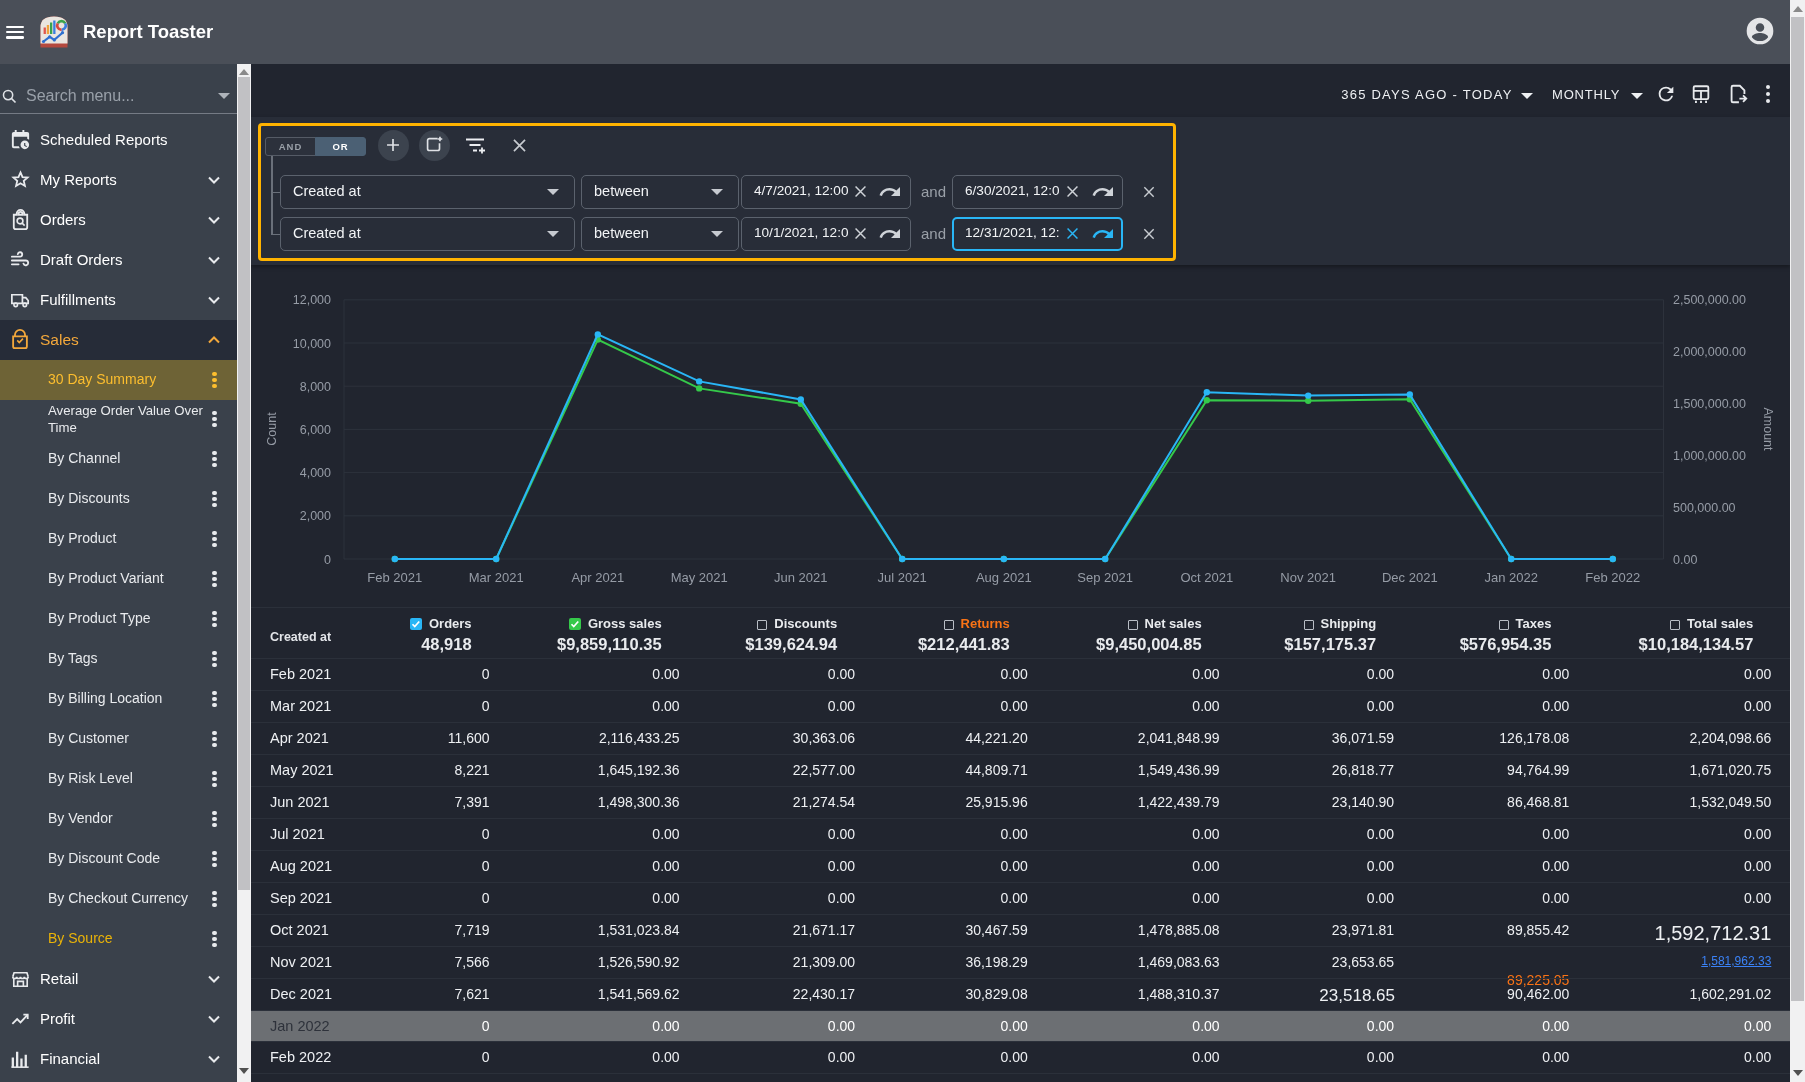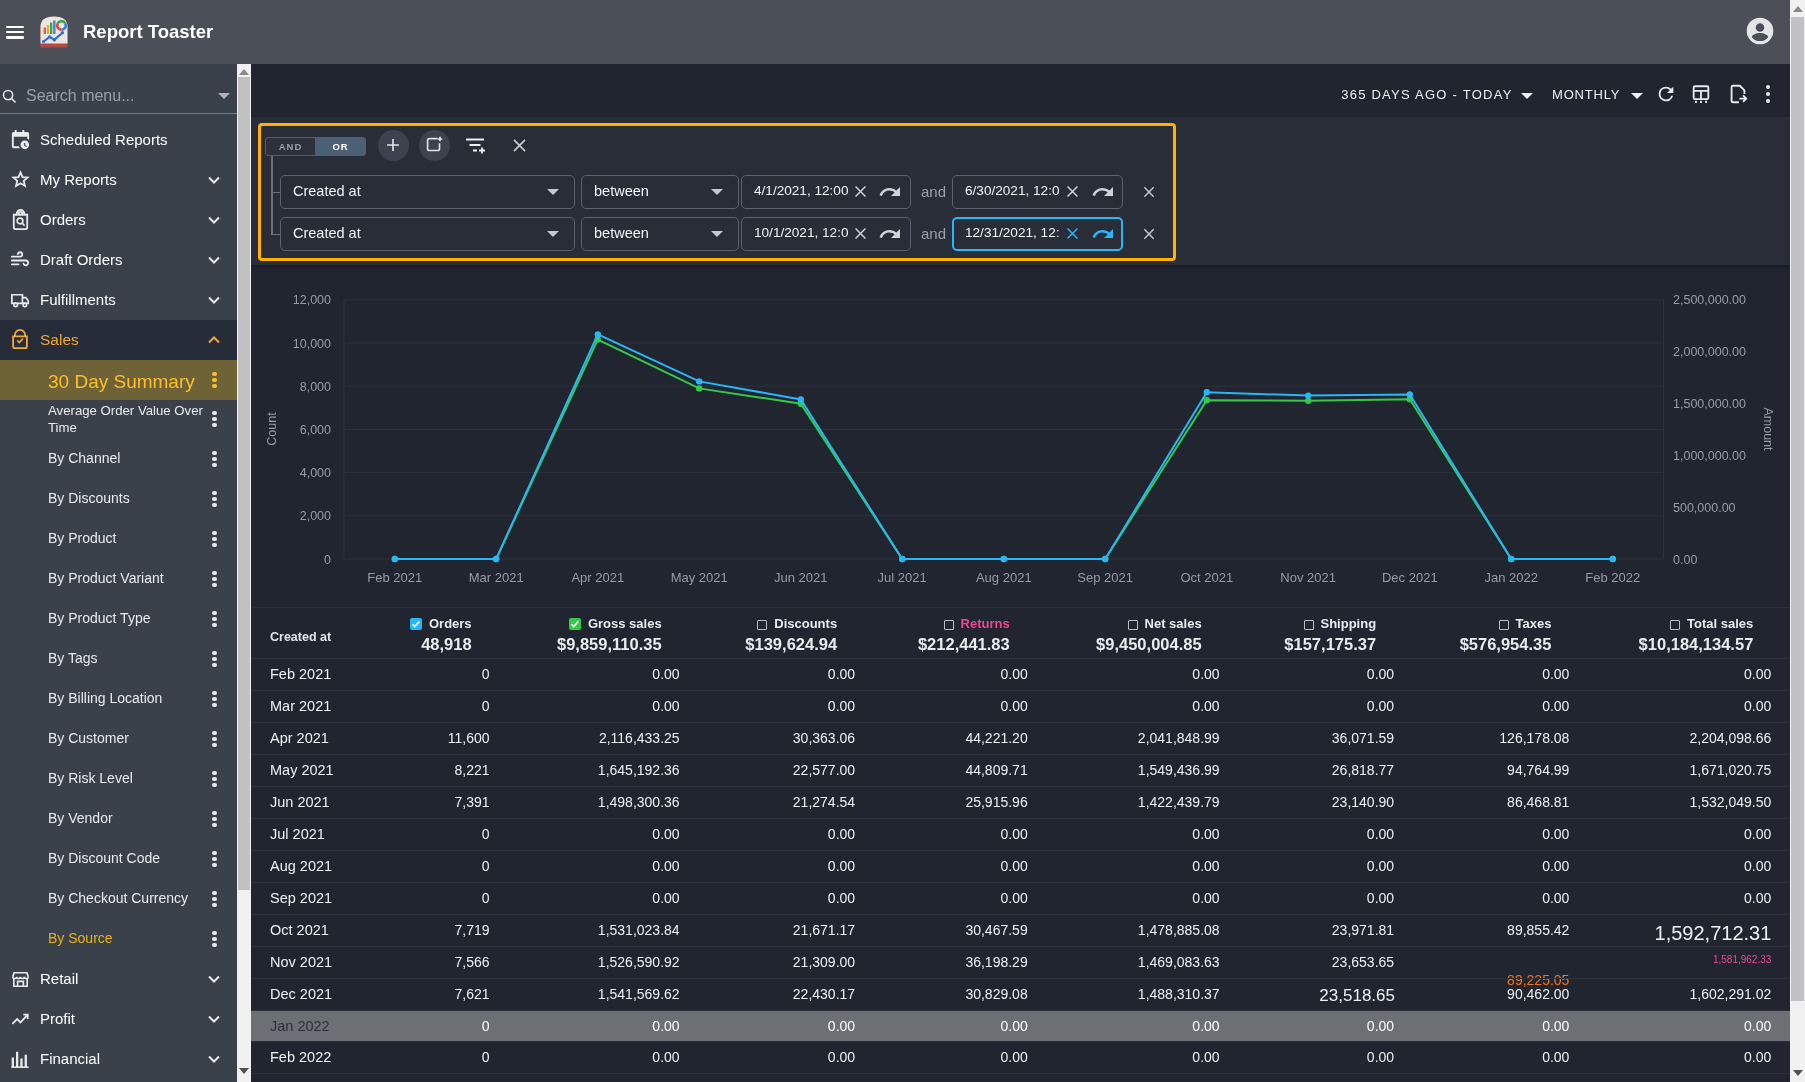--- a/index.html
+++ b/index.html
@@ -78,21 +78,21 @@
 <svg style="position:absolute;left:9px;top:265.0px" width="22" height="22" viewBox="0 0 24 24" fill="#e8eaed">
       <path d="M6.5 8V6.5a5.5 5.5 0 0 1 11 0V8" fill="none" stroke="#f3a83b" stroke-width="2"></path>
       <path d="M4.5 8h15v11a1.8 1.8 0 0 1-1.8 1.8H6.3A1.8 1.8 0 0 1 4.5 19V8z" fill="none" stroke="#f3a83b" stroke-width="2"></path>
       <path d="M9 12.5l2.2 2.2 4-4.2" fill="none" stroke="#f3a83b" stroke-width="1.8"></path>
     </svg>
 <div style="position:absolute;left:40px;top:267px;font-size:15.5px;color:#f3a83b;font-weight:500;">Sales</div>
 <svg style="position:absolute;left:202px;top:264px" width="24" height="24" viewBox="0 0 24 24">
       <path d="M7 14.5l5-5 5 5" fill="none" stroke="#f3a83b" stroke-width="2"></path>
     </svg>
 <div style="position:absolute;left:0;top:296px;width:237px;height:40px;background:#6e6336;"></div>
-<div style="position:absolute;left:48px;top:307px;font-size:19px;color:#fdbe2e;font-weight:500;">30 Day Summary</div>
+<div style="position:absolute;left:48px;top:307px;font-size:14px;color:#fdbe2e;font-weight:500;">30 Day Summary</div>
 <span style="position:absolute;left:212px;top:307.7px;width:4.6px;height:4.6px;border-radius:50%;background:#fdbe2e;"></span>
     <span style="position:absolute;left:212px;top:313.7px;width:4.6px;height:4.6px;border-radius:50%;background:#fdbe2e;"></span>
     <span style="position:absolute;left:212px;top:319.7px;width:4.6px;height:4.6px;border-radius:50%;background:#fdbe2e;"></span>
 <div style="position:absolute;left:48px;top:339px;width:172px;font-size:13.2px;line-height:16.5px;color:#e9ebee;">Average Order Value Over Time</div>
 <span style="position:absolute;left:212px;top:346.7px;width:4.6px;height:4.6px;border-radius:50%;background:#e8eaed;"></span>
     <span style="position:absolute;left:212px;top:352.7px;width:4.6px;height:4.6px;border-radius:50%;background:#e8eaed;"></span>
     <span style="position:absolute;left:212px;top:358.7px;width:4.6px;height:4.6px;border-radius:50%;background:#e8eaed;"></span>
 <div style="position:absolute;left:48px;top:386px;font-size:14px;color:#e9ebee;">By Channel</div>
 <span style="position:absolute;left:212px;top:386.7px;width:4.6px;height:4.6px;border-radius:50%;background:#e8eaed;"></span>
     <span style="position:absolute;left:212px;top:392.7px;width:4.6px;height:4.6px;border-radius:50%;background:#e8eaed;"></span>
@@ -260,21 +260,21 @@
 <div style="position:absolute;left:20px;top:92px;width:1.5px;height:77.5px;background:#6a707a;"></div>
 <div style="position:absolute;left:20px;top:127.5px;width:9px;height:1.5px;background:#6a707a;"></div>
 <div style="position:absolute;left:20px;top:169.5px;width:9px;height:1.5px;background:#6a707a;"></div>
 <div style="position:absolute;left:29px;top:110.5px;width:295px;height:34px;border:1px solid #5b626d;border-radius:5px;box-sizing:border-box;"></div>
     <div style="position:absolute;left:42px;top:119.0px;font-size:14.5px;color:#f2f4f6;white-space:nowrap;">Created at</div>
     <div style="position:absolute;left:296px;top:124.5px;width:0;height:0;border-left:6px solid transparent;border-right:6px solid transparent;border-top:6.5px solid #c6cad0;"></div>
 <div style="position:absolute;left:330px;top:110.5px;width:158px;height:34px;border:1px solid #5b626d;border-radius:5px;box-sizing:border-box;"></div>
     <div style="position:absolute;left:343px;top:119.0px;font-size:14.5px;color:#f2f4f6;white-space:nowrap;">between</div>
     <div style="position:absolute;left:460px;top:124.5px;width:0;height:0;border-left:6px solid transparent;border-right:6px solid transparent;border-top:6.5px solid #c6cad0;"></div>
 <div style="position:absolute;left:490px;top:110.5px;width:170px;height:34px;border:1px solid #5b626d;border-radius:5px;box-sizing:border-box;"></div>
-    <div style="position:absolute;left:503px;top:119.0px;font-size:13.6px;color:#f2f4f6;white-space:nowrap;">4/1/2021, 12:00</div>
+    <div style="position:absolute;left:503px;top:119.0px;font-size:13.6px;color:#f2f4f6;white-space:nowrap;">4/7/2021, 12:00</div>
 <svg style="position:absolute;left:600.5px;top:119.0px" width="17" height="17" viewBox="0 0 24 24">
       <path d="M5 5l14 14M19 5L5 19" stroke="#cfd3d8" stroke-width="2.1" fill="none"></path>
     </svg>
 <svg style="position:absolute;left:627.0px;top:115.5px" width="24" height="24" viewBox="0 0 24 24">
       <path d="M18.4 10.6C16.55 9 14.15 8 11.5 8c-4.65 0-8.58 3.03-9.96 7.22L3.9 16a8.02 8.02 0 0 1 7.6-5.5c1.95 0 3.73.72 5.12 1.88L13 16h9V7l-3.6 3.6z" fill="#cfd3d8"></path>
     </svg>
 <div style="position:absolute;left:670px;top:118.5px;font-size:15px;color:#9aa0a8;">and</div>
 <div style="position:absolute;left:701px;top:110.5px;width:171px;height:34px;border:1px solid #5b626d;border-radius:5px;box-sizing:border-box;"></div>
     <div style="position:absolute;left:714px;top:119.0px;font-size:13.6px;color:#f2f4f6;white-space:nowrap;">6/30/2021, 12:0</div>
 <svg style="position:absolute;left:812.5px;top:119.0px" width="17" height="17" viewBox="0 0 24 24">
@@ -336,21 +336,21 @@
 <div style="position:absolute;right:1318.4px;top:8px;font-size:13px;font-weight:bold;color:#e9ebee;white-space:nowrap;"><span style="display:inline-block;width:12px;height:12px;border-radius:2px;background:#29b6f6;margin-right:7px;position:relative;top:1.5px;"><svg width="12" height="12" viewBox="0 0 24 24">
             <path d="M5 12.5l4.5 4.5 9-10" stroke="#fff" stroke-width="3.4" fill="none"></path>
           </svg></span>Orders</div>
 <div style="position:absolute;right:1318.4px;top:27px;font-size:16.5px;font-weight:bold;color:#e9ebee;white-space:nowrap;">48,918</div>
 <div style="position:absolute;right:1128.4px;top:8px;font-size:13px;font-weight:bold;color:#e9ebee;white-space:nowrap;"><span style="display:inline-block;width:12px;height:12px;border-radius:2px;background:#35c94a;margin-right:7px;position:relative;top:1.5px;"><svg width="12" height="12" viewBox="0 0 24 24">
             <path d="M5 12.5l4.5 4.5 9-10" stroke="#fff" stroke-width="3.4" fill="none"></path>
           </svg></span>Gross sales</div>
 <div style="position:absolute;right:1128.4px;top:27px;font-size:16.5px;font-weight:bold;color:#e9ebee;white-space:nowrap;">$9,859,110.35</div>
 <div style="position:absolute;right:952.9px;top:8px;font-size:13px;font-weight:bold;color:#e9ebee;white-space:nowrap;"><span style="display:inline-block;width:8px;height:8px;border-radius:1px;border:1.6px solid #b9bec6;margin-right:7px;position:relative;top:1.5px;"></span>Discounts</div>
 <div style="position:absolute;right:952.9px;top:27px;font-size:16.5px;font-weight:bold;color:#e9ebee;white-space:nowrap;">$139,624.94</div>
-<div style="position:absolute;right:780.3px;top:8px;font-size:13px;font-weight:bold;color:#ec4899;white-space:nowrap;"><span style="display:inline-block;width:8px;height:8px;border-radius:1px;border:1.6px solid #b9bec6;margin-right:7px;position:relative;top:1.5px;"></span>Returns</div>
+<div style="position:absolute;right:780.3px;top:8px;font-size:13px;font-weight:bold;color:#f97316;white-space:nowrap;"><span style="display:inline-block;width:8px;height:8px;border-radius:1px;border:1.6px solid #b9bec6;margin-right:7px;position:relative;top:1.5px;"></span>Returns</div>
 <div style="position:absolute;right:780.3px;top:27px;font-size:16.5px;font-weight:bold;color:#e9ebee;white-space:nowrap;">$212,441.83</div>
 <div style="position:absolute;right:588.4px;top:8px;font-size:13px;font-weight:bold;color:#e9ebee;white-space:nowrap;"><span style="display:inline-block;width:8px;height:8px;border-radius:1px;border:1.6px solid #b9bec6;margin-right:7px;position:relative;top:1.5px;"></span>Net sales</div>
 <div style="position:absolute;right:588.4px;top:27px;font-size:16.5px;font-weight:bold;color:#e9ebee;white-space:nowrap;">$9,450,004.85</div>
 <div style="position:absolute;right:413.9px;top:8px;font-size:13px;font-weight:bold;color:#e9ebee;white-space:nowrap;"><span style="display:inline-block;width:8px;height:8px;border-radius:1px;border:1.6px solid #b9bec6;margin-right:7px;position:relative;top:1.5px;"></span>Shipping</div>
 <div style="position:absolute;right:413.9px;top:27px;font-size:16.5px;font-weight:bold;color:#e9ebee;white-space:nowrap;">$157,175.37</div>
 <div style="position:absolute;right:238.6px;top:8px;font-size:13px;font-weight:bold;color:#e9ebee;white-space:nowrap;"><span style="display:inline-block;width:8px;height:8px;border-radius:1px;border:1.6px solid #b9bec6;margin-right:7px;position:relative;top:1.5px;"></span>Taxes</div>
 <div style="position:absolute;right:238.6px;top:27px;font-size:16.5px;font-weight:bold;color:#e9ebee;white-space:nowrap;">$576,954.35</div>
 <div style="position:absolute;right:36.7px;top:8px;font-size:13px;font-weight:bold;color:#e9ebee;white-space:nowrap;"><span style="display:inline-block;width:8px;height:8px;border-radius:1px;border:1.6px solid #b9bec6;margin-right:7px;position:relative;top:1.5px;"></span>Total sales</div>
 <div style="position:absolute;right:36.7px;top:27px;font-size:16.5px;font-weight:bold;color:#e9ebee;white-space:nowrap;">$10,184,134.57</div>
 </div>
@@ -455,21 +455,21 @@
 </div>
 <div style="position:absolute;left:0;top:881.6px;width:1539px;height:31.95px;border-top:1px solid #2b303a;">
 <div style="position:absolute;left:19px;top:7px;font-size:14.5px;color:#eef0f3;">Nov 2021</div>
 <div style="position:absolute;right:1300.4px;top:7px;font-size:14px;color:#eef0f3;">7,566</div>
 <div style="position:absolute;right:1110.4px;top:7px;font-size:14px;color:#eef0f3;">1,526,590.92</div>
 <div style="position:absolute;right:934.9px;top:7px;font-size:14px;color:#eef0f3;">21,309.00</div>
 <div style="position:absolute;right:762.3px;top:7px;font-size:14px;color:#eef0f3;">36,198.29</div>
 <div style="position:absolute;right:570.4px;top:7px;font-size:14px;color:#eef0f3;">1,469,083.63</div>
 <div style="position:absolute;right:395.9px;top:7px;font-size:14px;color:#eef0f3;">23,653.65</div>
 <div style="position:absolute;right:220.6px;top:7px;font-size:14px;color:#f97316;margin-top:18px;">89,225.05</div>
-<div style="position:absolute;right:18.7px;top:7px;font-size:10px;color:#ec4899;">1,581,962.33</div>
+<div style="position:absolute;right:18.7px;top:7px;font-size:12px;color:#3b82f6;text-decoration:underline;">1,581,962.33</div>
 </div>
 <div style="position:absolute;left:0;top:913.5px;width:1539px;height:31.95px;border-top:1px solid #2b303a;">
 <div style="position:absolute;left:19px;top:7px;font-size:14.5px;color:#eef0f3;">Dec 2021</div>
 <div style="position:absolute;right:1300.4px;top:7px;font-size:14px;color:#eef0f3;">7,621</div>
 <div style="position:absolute;right:1110.4px;top:7px;font-size:14px;color:#eef0f3;">1,541,569.62</div>
 <div style="position:absolute;right:934.9px;top:7px;font-size:14px;color:#eef0f3;">22,430.17</div>
 <div style="position:absolute;right:762.3px;top:7px;font-size:14px;color:#eef0f3;">30,829.08</div>
 <div style="position:absolute;right:570.4px;top:7px;font-size:14px;color:#eef0f3;">1,488,310.37</div>
 <div style="position:absolute;right:395px;top:7px;font-size:17px;color:#eef0f3;">23,518.65</div>
 <div style="position:absolute;right:220.6px;top:7px;font-size:14px;color:#eef0f3;">90,462.00</div>

